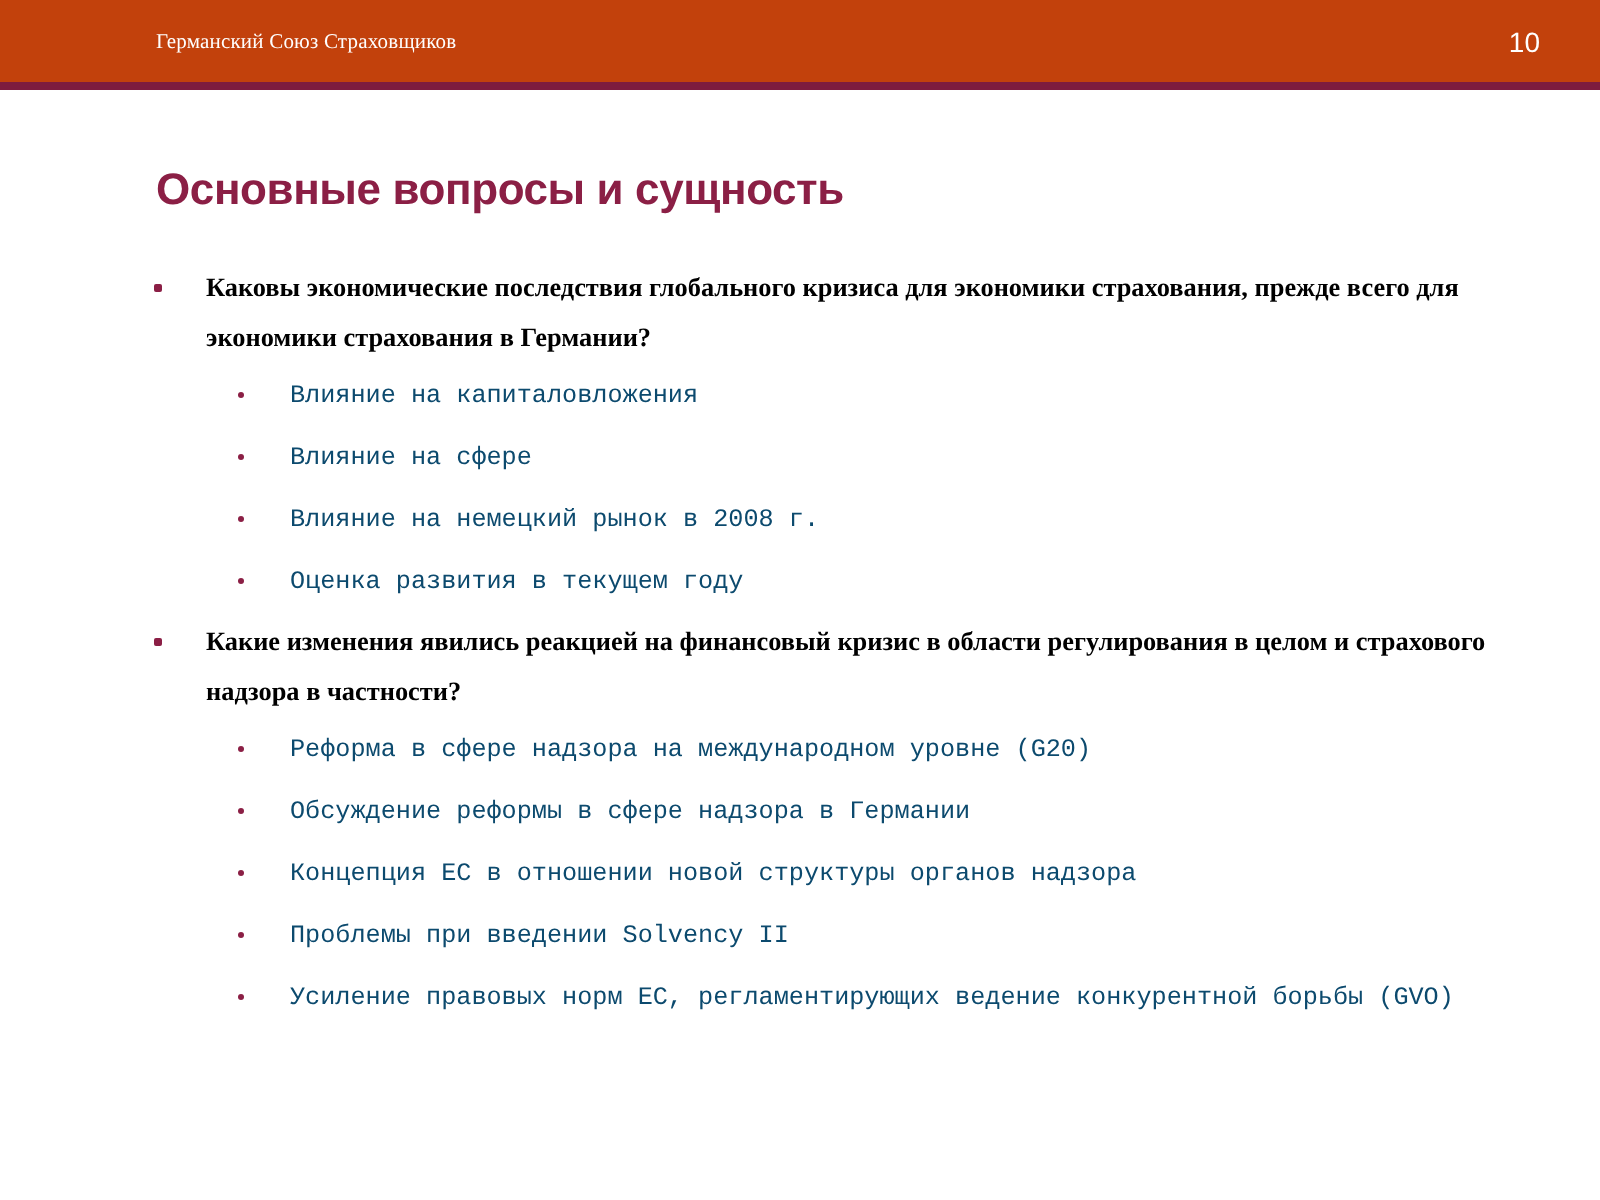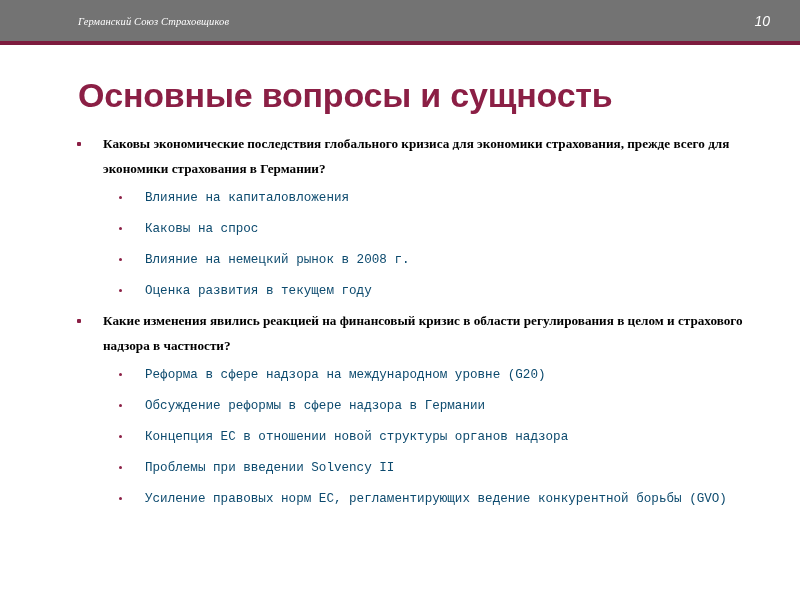--- a/index.html
+++ b/index.html
@@ -24,22 +24,21 @@
     box-sizing: border-box;
   }
 
   
   .header-band {
     position: absolute;
     left: 0;
     top: 0;
     width: 800px;
     height: 45px;
-    background: #737373;
-    font-style: italic;
+    background: #c2410c;
   }
   .header-band .band-rule {
     position: absolute;
     left: 0;
     bottom: 0;
     width: 100%;
     height: 4px;
     background: #7d1c3e;
   }
   .header-title {
@@ -65,21 +64,21 @@
   }
 
   
   .slide-title {
     position: absolute;
     left: 78px;
     top: 80px;
     width: 660px;
     font-family: "Liberation Sans", "DejaVu Sans", sans-serif;
     font-weight: bold;
-    font-size: 34px;
+    font-size: 22px;
     line-height: 30px;
     color: #8b1f45;
     letter-spacing: -0.2px;
   }
 
   
   .content {
     position: absolute;
     left: 70px;
     top: 132px;
@@ -197,21 +196,21 @@
       <li class="bullet-l1">
         <span class="marker"></span>
         <span class="l1-text">Каковы экономические последствия глобального кризиса для экономики страхования, прежде всего для экономики страхования в Германии?</span>
         <ul class="level2">
           <li class="bullet-l2">
             <span class="marker"></span>
             <span class="l2-text">Влияние на капиталовложения</span>
           </li>
           <li class="bullet-l2">
             <span class="marker"></span>
-            <span class="l2-text">Каковы на спрос</span>
+            <span class="l2-text">Влияние на сфере</span>
           </li>
           <li class="bullet-l2">
             <span class="marker"></span>
             <span class="l2-text">Влияние на немецкий рынок в 2008 г.</span>
           </li>
           <li class="bullet-l2">
             <span class="marker"></span>
             <span class="l2-text">Оценка развития в текущем году</span>
           </li>
         </ul>

